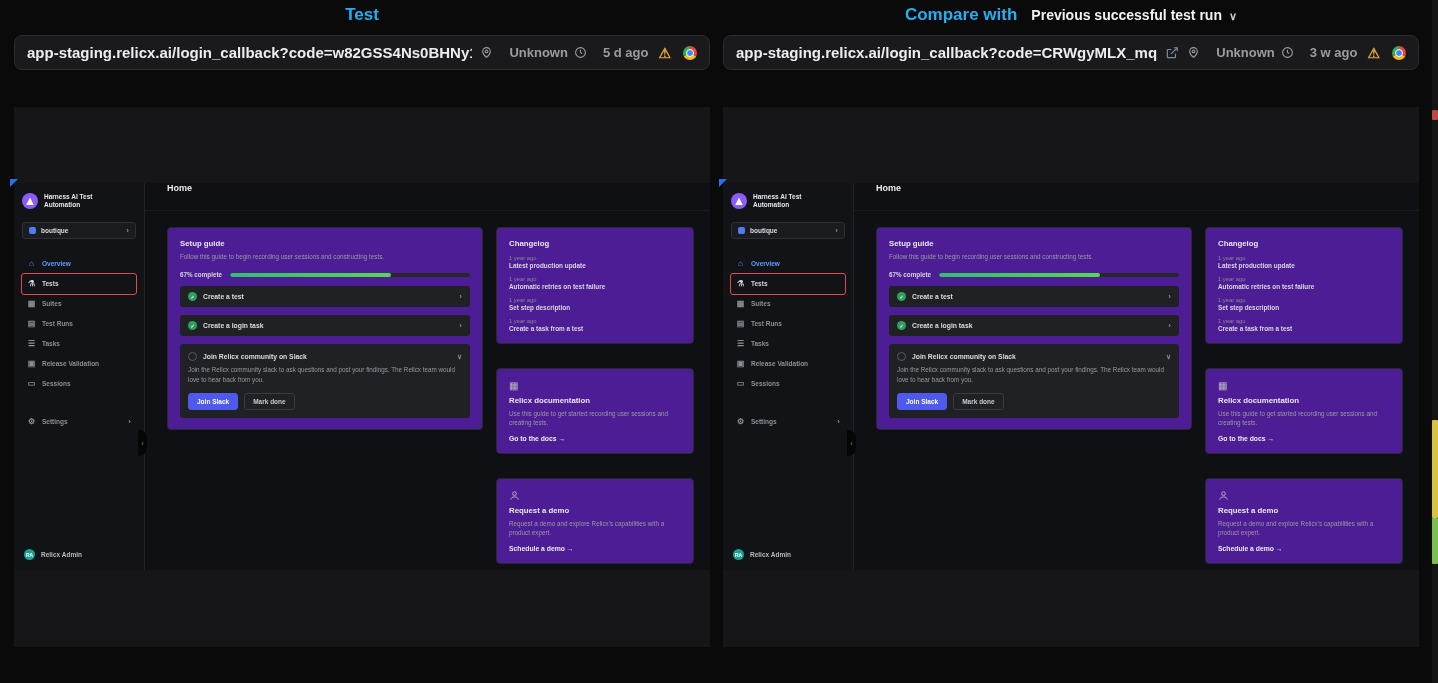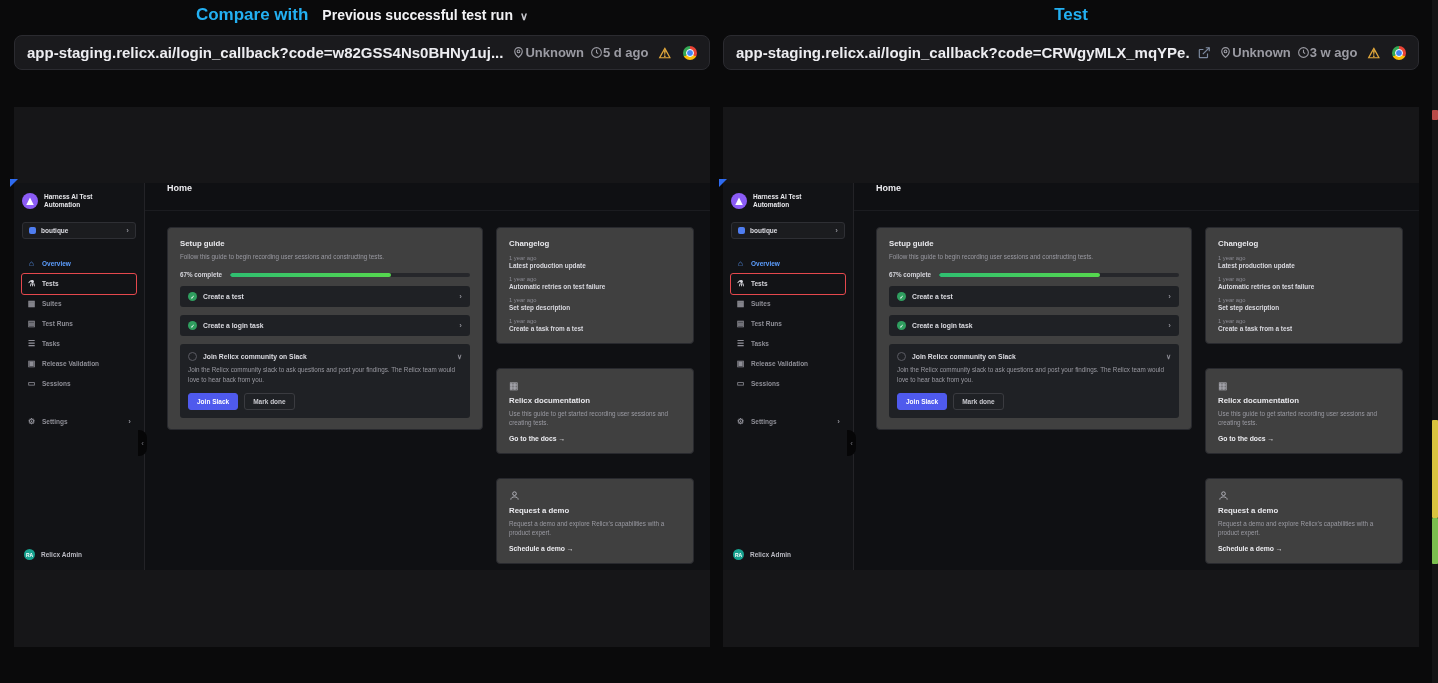--- a/index.html
+++ b/index.html
@@ -15,21 +15,21 @@
   .run-dropdown .chev { color:#c7c7cd; font-size:11px; transform:translateY(1px); }
 
   
   .panels { display:flex; gap:13px; padding:0 19px 0 14px; margin-top:9px; }
   .panel { width:696px; }
   .url-bar { height:35px; background:#1a1a1d; border:1px solid #2b2b30; border-radius:8px;
              display:flex; align-items:center; padding:0 12px; gap:8px; }
   .url-text { color:#ededf1; font-size:15px; font-weight:700; white-space:nowrap; overflow:hidden; }
   .ext-link { display:inline-flex; flex:none; }
   .url-meta { margin-left:auto; display:flex; align-items:center; gap:6px; color:#9b9ba3; font-size:13px; font-weight:600; flex:none; }
-  .meta-group { display:flex; align-items:center; gap:0; }
+  .meta-group { display:flex; align-items:center; gap:16px; }
   .warn-icon { color:#e0a73c; font-size:14px; margin-left:4px; }
   .chrome-icon { width:14px; height:14px; border-radius:50%; margin-left:6px; position:relative; flex:none;
     background:conic-gradient(#ea4335 0deg 120deg, #fbbc05 120deg 240deg, #34a853 240deg 360deg); }
   .chrome-icon::after { content:""; position:absolute; left:50%; top:50%; width:6px; height:6px;
     transform:translate(-50%,-50%); border-radius:50%; background:#4285f4; border:1.5px solid #fff; }
 
   
   .shot-container { position:relative; margin-top:37px; height:540px; background:#161618; }
   .sel-marker { position:absolute; left:-4px; top:72px; width:0; height:0;
     border-top:8px solid #2e6bf0; border-right:8px solid transparent; }
@@ -60,21 +60,21 @@
   .ma-avatar { width:11px; height:11px; border-radius:50%; background:#17a28f; color:#fff; font-size:5px;
     font-weight:700; display:flex; align-items:center; justify-content:center; flex:none; }
   .ma-username { font-size:6.5px; color:#b9b9c1; font-weight:600; }
 
   .ma-main { flex:1; display:flex; flex-direction:column; background:#0f1013; }
   .ma-topbar { height:28px; display:flex; padding:0 22px; border-bottom:1px solid #1b1c20; }
   .ma-title { color:#ececf0; font-size:9px; font-weight:700; }
   .ma-content { display:flex; gap:13px; padding:16px 16px 0 22px; }
   .ma-col-left { width:316px; flex:none; }
   .ma-col-right { flex:1; display:flex; flex-direction:column; gap:24px; }
-  .ma-card { background:#404040; border:1px solid #28292e; border-radius:4px; padding:11px 12px; }
+  .ma-card { background:#4c1d95; border:1px solid #28292e; border-radius:4px; padding:11px 12px; }
   .ma-card-title { color:#e8e8ec; font-size:7.8px; font-weight:700; }
   .ma-sub { color:#9a9aa2; font-size:6.3px; line-height:1.5; margin-top:4px; }
   .ma-progress-row { display:flex; align-items:center; gap:8px; margin-top:10px; }
   .ma-progress-label { color:#d6d6dc; font-size:6.3px; font-weight:700; flex:none; }
   .ma-progress-track { flex:1; height:4px; background:#26272b; border-radius:2px; overflow:hidden; }
   .ma-progress-fill { display:block; height:100%; border-radius:2px; background:linear-gradient(90deg,#2fbf71,#56d84e); }
   .ma-check { display:flex; align-items:center; gap:6px; height:21px; margin-top:8px; background:#1f2125;
     border-radius:3px; padding:0 8px; color:#dcdce2; font-size:6.8px; font-weight:700; cursor:pointer; }
   .ma-check .chev-r { margin-left:auto; color:#8b8b93; font-size:8px; }
   .ma-check-dot { width:9px; height:9px; border-radius:50%; flex:none; display:flex; align-items:center;
@@ -104,28 +104,28 @@
 
   .icon-svg { display:block; }
 </style>
 </head>
 <body>
 
 <div class="page">
 
   <div class="header-row">
     <div class="header-half">
+      <span class="accent-title">Test</span>
+    </div>
+    <div class="header-half">
       <span class="accent-title">Compare with</span>
       <span class="run-dropdown">
         <span>Previous successful test run</span>
         <span class="chev">∨</span>
       </span>
-    </div>
-    <div class="header-half">
-      <span class="accent-title">Test</span>
     </div>
   </div>
 
   <div class="panels">
 
     <section class="panel">
       <div class="url-bar">
         <span class="url-text">app-staging.relicx.ai/login_callback?code=w82GSS4Ns0BHNy1uj...</span>
         <span class="url-meta">
           <span class="meta-group">

